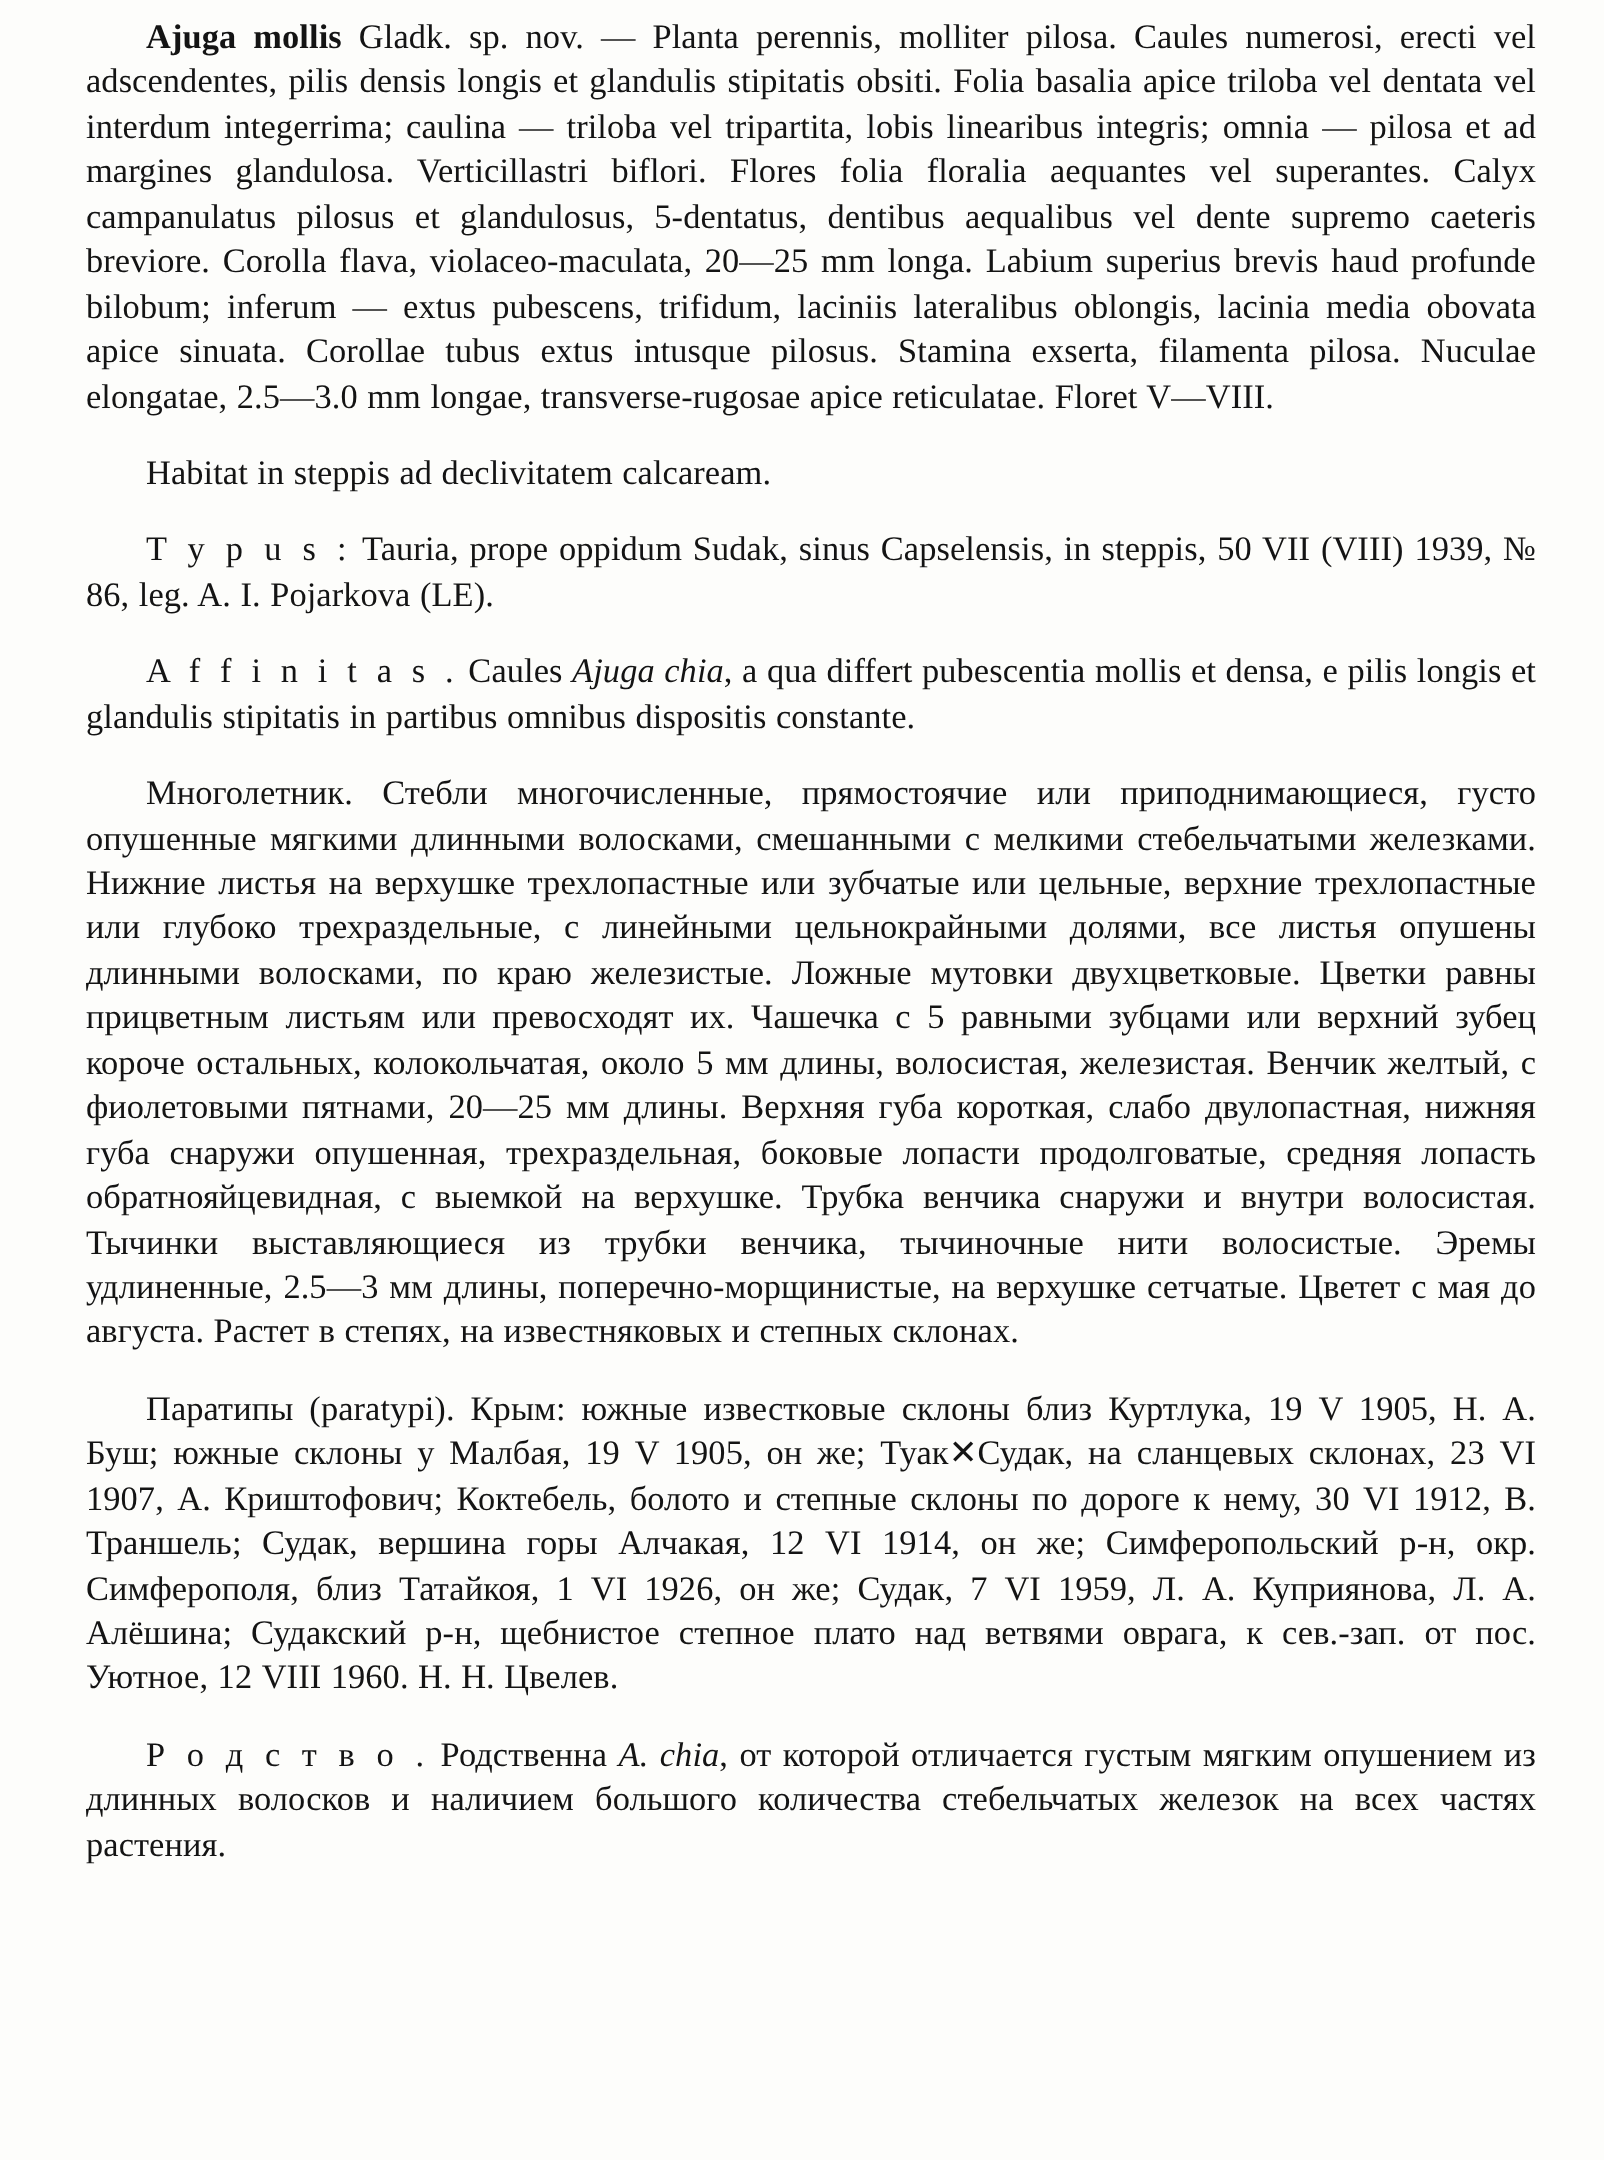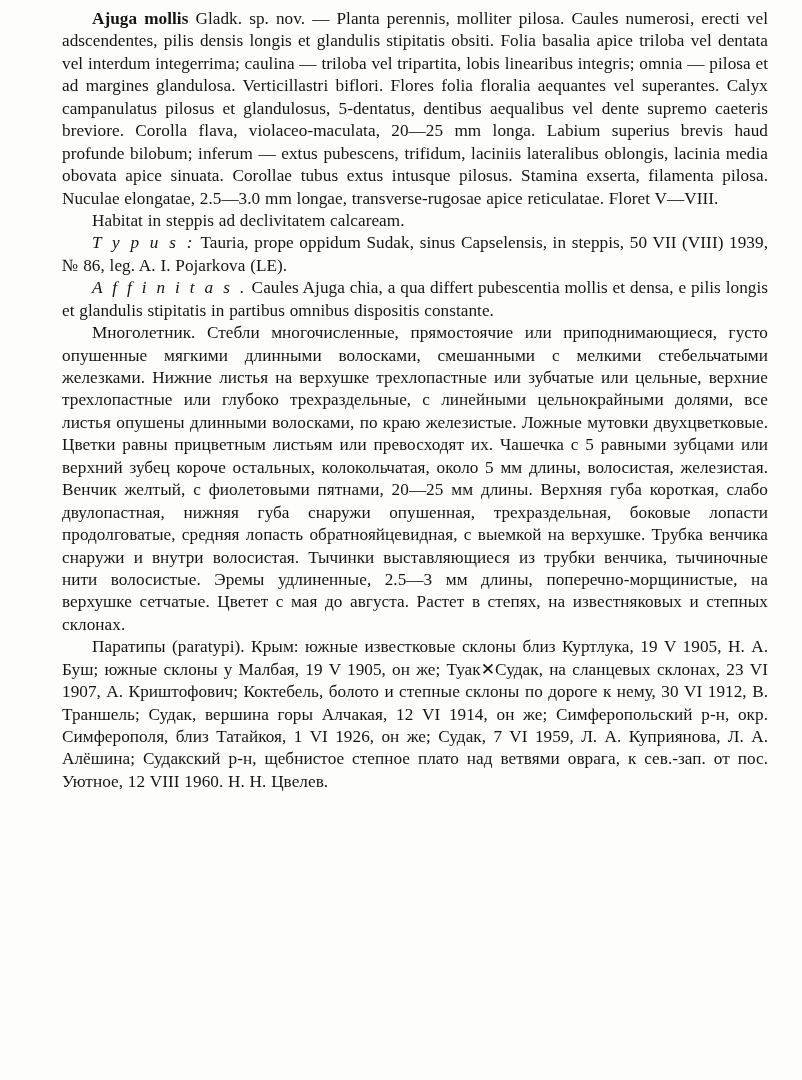--- a/index.html
+++ b/index.html
@@ -11,47 +11,47 @@
     width: 802px;
     height: 1080px;
     font-family: "Liberation Serif", serif;
     color: #111111;
   }
   .page {
     position: relative;
     width: 802px;
     height: 1080px;
     box-sizing: border-box;
-    padding: 8px 34px 0 62px;
+    padding: 8px 34px 0 43px;
     background: #fdfdfb;
   }
   .para {
     margin: 0;
     font-size: 17.2px;
     line-height: 1.305;
     text-align: justify;
     text-justify: inter-word;
     letter-spacing: 0.05px;
     word-spacing: 0.4px;
     color: #141414;
   }
   .para + .para {
-    margin-top: 0;
+    margin-top: 16px;
   }
   .indent {
     text-indent: 30px;
   }
   .b {
     font-weight: bold;
   }
   .i {
+    font-style: italic;
   }
   .sp {
     letter-spacing: 2.6px;
-    font-style: italic;
   }
   .footer {
     position: absolute;
     left: 0;
     right: 34px;
     bottom: 2px;
     text-align: right;
     font-size: 12px;
     color: #3a3a3a;
   }
@@ -60,15 +60,16 @@
 <body>
 
 <div class="page">
   <div id="body-text">
       <div class="para indent"><span class="b">Ajuga mollis</span><span> Gladk. sp. nov. — Planta perennis, molliter pilosa. Caules numerosi, erecti vel adscendentes, pilis densis longis et glandulis stipitatis obsiti. Folia basalia apice triloba vel dentata vel interdum integerrima; caulina — triloba vel tripartita, lobis linearibus integris; omnia — pilosa et ad margines glandulosa. Verticillastri biflori. Flores folia floralia aequantes vel superantes. Calyx campanulatus pilosus et glandulosus, 5-dentatus, dentibus aequalibus vel dente supremo caeteris breviore. Corolla flava, violaceo-maculata, 20—25 mm longa. Labium superius brevis haud profunde bilobum; inferum — extus pubescens, trifidum, laciniis lateralibus oblongis, lacinia media obovata apice sinuata. Corollae tubus extus intusque pilosus. Stamina exserta, filamenta pilosa. Nuculae elongatae, 2.5—3.0 mm longae, transverse-rugosae apice reticulatae. Floret V—VIII.</span></div>
       <div class="para indent"><span>Habitat in steppis ad declivitatem calcaream.</span></div>
       <div class="para indent"><span class="sp">T y p u s :</span><span> Tauria, prope oppidum Sudak, sinus Capselensis, in steppis, 50 VII (VIII) 1939, № 86, leg. A. I. Pojarkova (LE).</span></div>
       <div class="para indent"><span class="sp">A f f i n i t a s .</span><span> Caules </span><span class="i">Ajuga chia</span><span>, a qua differt pubescentia mollis et densa, e pilis longis et glandulis stipitatis in partibus omnibus dispositis constante.</span></div>
       <div class="para indent"><span>Многолетник. Стебли многочисленные, прямостоячие или приподнимающиеся, густо опушенные мягкими длинными волосками, смешанными с мелкими стебельчатыми железками. Нижние листья на верхушке трехлопастные или зубчатые или цельные, верхние трехлопастные или глубоко трехраздельные, с линейными цельнокрайными долями, все листья опушены длинными волосками, по краю железистые. Ложные мутовки двухцветковые. Цветки равны прицветным листьям или превосходят их. Чашечка с 5 равными зубцами или верхний зубец короче остальных, колокольчатая, около 5 мм длины, волосистая, железистая. Венчик желтый, с фиолетовыми пятнами, 20—25 мм длины. Верхняя губа короткая, слабо двулопастная, нижняя губа снаружи опушенная, трехраздельная, боковые лопасти продолговатые, средняя лопасть обратнояйцевидная, с выемкой на верхушке. Трубка венчика снаружи и внутри волосистая. Тычинки выставляющиеся из трубки венчика, тычиночные нити волосистые. Эремы удлиненные, 2.5—3 мм длины, поперечно-морщинистые, на верхушке сетчатые. Цветет с мая до августа. Растет в степях, на известняковых и степных склонах.</span></div>
       <div class="para indent"><span>Паратипы (paratypi). Крым: южные известковые склоны близ Куртлука, 19 V 1905, Н. А. Буш; южные склоны у Малбая, 19 V 1905, он же; Туак✕Судак, на сланцевых склонах, 23 VI 1907, А. Криштофович; Коктебель, болото и степные склоны по дороге к нему, 30 VI 1912, В. Траншель; Судак, вершина горы Алчакая, 12 VI 1914, он же; Симферопольский р-н, окр. Симферополя, близ Татайкоя, 1 VI 1926, он же; Судак, 7 VI 1959, Л. А. Куприянова, Л. А. Алёшина; Судакский р-н, щебнистое степное плато над ветвями оврага, к сев.-зап. от пос. Уютное, 12 VIII 1960. Н. Н. Цвелев.</span></div>
+      <div class="para indent"><span class="sp">Р о д с т в о .</span><span> Родственна </span><span class="i">A. chia</span><span>, от которой отличается густым мягким опушением из длинных волосков и наличием большого количества стебельчатых железок на всех частях растения.</span></div>
     </div>
   <div class="footer"></div>
 </div>
 
 </body></html>

